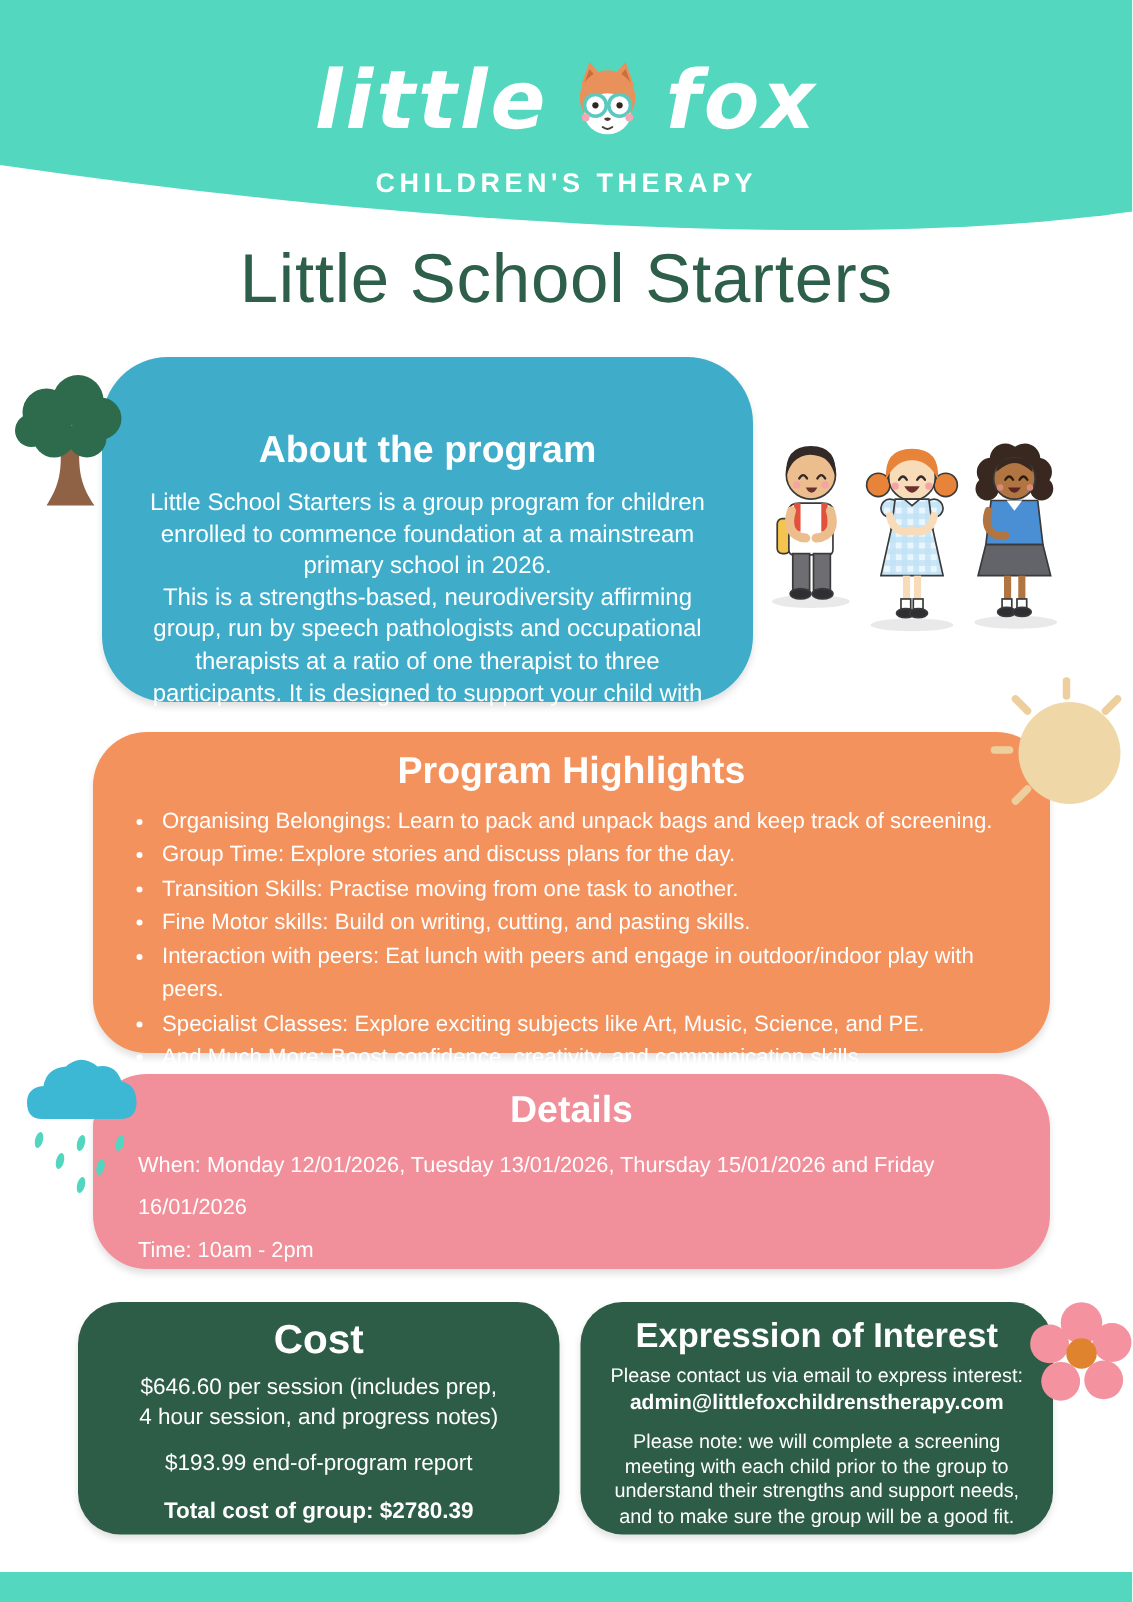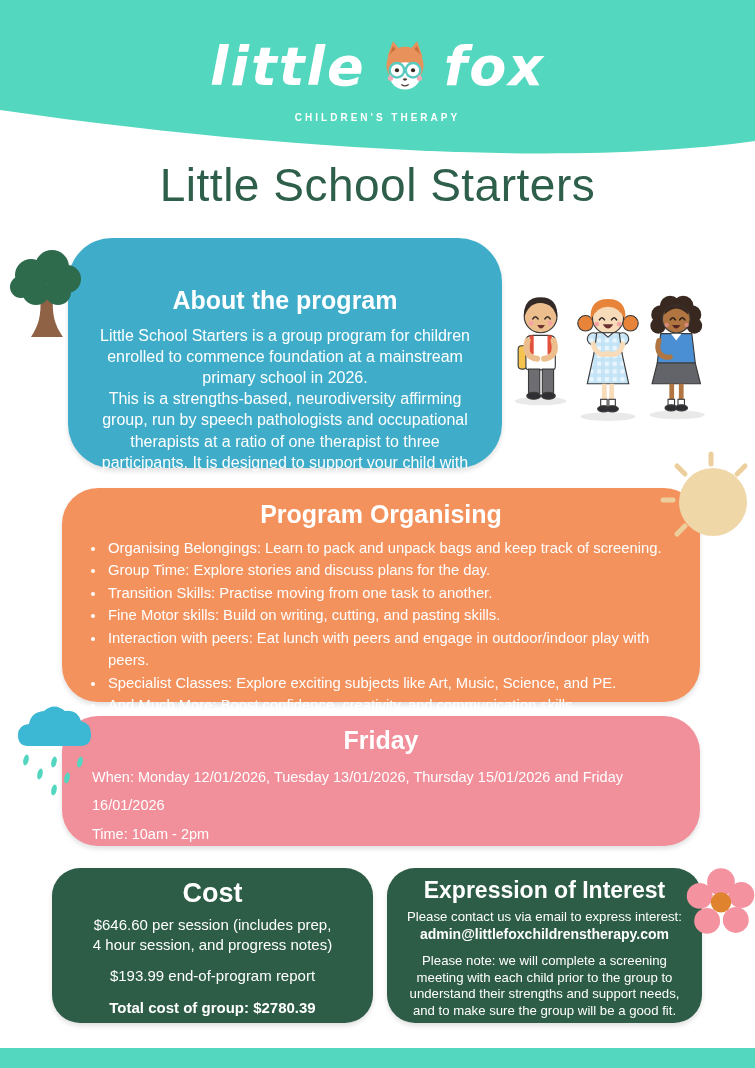--- a/index.html
+++ b/index.html
@@ -9,21 +9,21 @@
   }
   
   .header-wave{position:absolute;top:0;left:0;}
   .logo{position:absolute;top:28px;left:0;width:755px;text-align:center;color:#fff;}
   .logo-row{display:flex;align-items:center;justify-content:center;gap:10px;height:78px;}
   .logo-word{
     font-family:"DejaVu Sans",sans-serif;font-style:italic;font-weight:700;
     font-size:54px;color:#ffffff;letter-spacing:2px;line-height:1;
   }
   .tagline{
-    margin-top:6px;font-size:10px;font-weight:700;letter-spacing:3px;color:#ffffff;
+    margin-top:6px;font-size:18px;font-weight:700;letter-spacing:3px;color:#ffffff;
   }
   .title{
     position:absolute;top:158px;left:0;width:755px;margin:0;text-align:center;
     font-size:46px;font-weight:500;color:#2e5f4a;letter-spacing:0.5px;
   }
   
   .box{position:absolute;color:#ffffff;box-shadow:0 3px 5px rgba(0,0,0,0.12);}
   .box h2{margin:0;text-align:center;font-weight:600;color:#ffffff;}
   .box p{margin:0;color:#ffffff;}
   .blue{left:68px;top:238px;width:434px;height:230px;background:#3fadca;border-radius:44px;}
@@ -185,21 +185,21 @@
       <rect x="196" y="120" width="5.5" height="18" fill="#b07540" stroke="none"></rect>
       <rect x="207" y="120" width="5.5" height="18" fill="#b07540" stroke="none"></rect>
       <rect x="194.5" y="138" width="7.5" height="7" fill="#ffffff"></rect>
       <rect x="206" y="138" width="7.5" height="7" fill="#ffffff"></rect>
       <ellipse cx="198" cy="148" rx="7" ry="3.5" fill="#2f2f33"></ellipse>
       <ellipse cx="210" cy="148" rx="7" ry="3.5" fill="#2f2f33"></ellipse>
     </g>
   </svg>
 
   <section class="box orange">
-    <h2>Program Organising</h2>
+    <h2>Program Highlights</h2>
     <ul>
       <li>Organising Belongings: Learn to pack and unpack bags and keep track of screening.</li>
       <li>Group Time: Explore stories and discuss plans for the day.</li>
       <li>Transition Skills: Practise moving from one task to another.</li>
       <li>Fine Motor skills: Build on writing, cutting, and pasting skills.</li>
       <li>Interaction with peers: Eat lunch with peers and engage in outdoor/indoor play with peers.</li>
       <li>Specialist Classes: Explore exciting subjects like Art, Music, Science, and PE.</li>
       <li>And Much More: Boost confidence, creativity, and communication skills</li>
     </ul>
   </section>
@@ -209,21 +209,21 @@
       <line x1="56" y1="4" x2="56" y2="14"></line>
       <line x1="22" y1="16" x2="30" y2="24"></line>
       <line x1="8" y1="50" x2="18" y2="50"></line>
       <line x1="22" y1="84" x2="30" y2="76"></line>
       <line x1="90" y1="16" x2="82" y2="24"></line>
     </g>
     <circle cx="58" cy="52" r="34" fill="#f0d7a8"></circle>
   </svg>
 
   <section class="box pinkbox">
-    <h2>Friday</h2>
+    <h2>Details</h2>
     <div class="lines">
       <p>When: Monday 12/01/2026, Tuesday 13/01/2026, Thursday 15/01/2026 and Friday 16/01/2026</p>
       <p>Time: 10am - 2pm</p>
       <p>Where: Highton Hub - 257 Roslyn Road Highton</p>
     </div>
   </section>
 
   <svg class="art" style="left:10px;top:698px;" width="90" height="100" viewBox="0 0 90 100">
     <path d="M18,48 Q8,48 8,37 Q8,27 19,26 Q21,14 34,13 Q44,4 55,13 Q67,11 71,23 Q81,25 81,37 Q81,48 70,48 Z" fill="#3cb8d4"></path>
     <g fill="#52d6bf">

